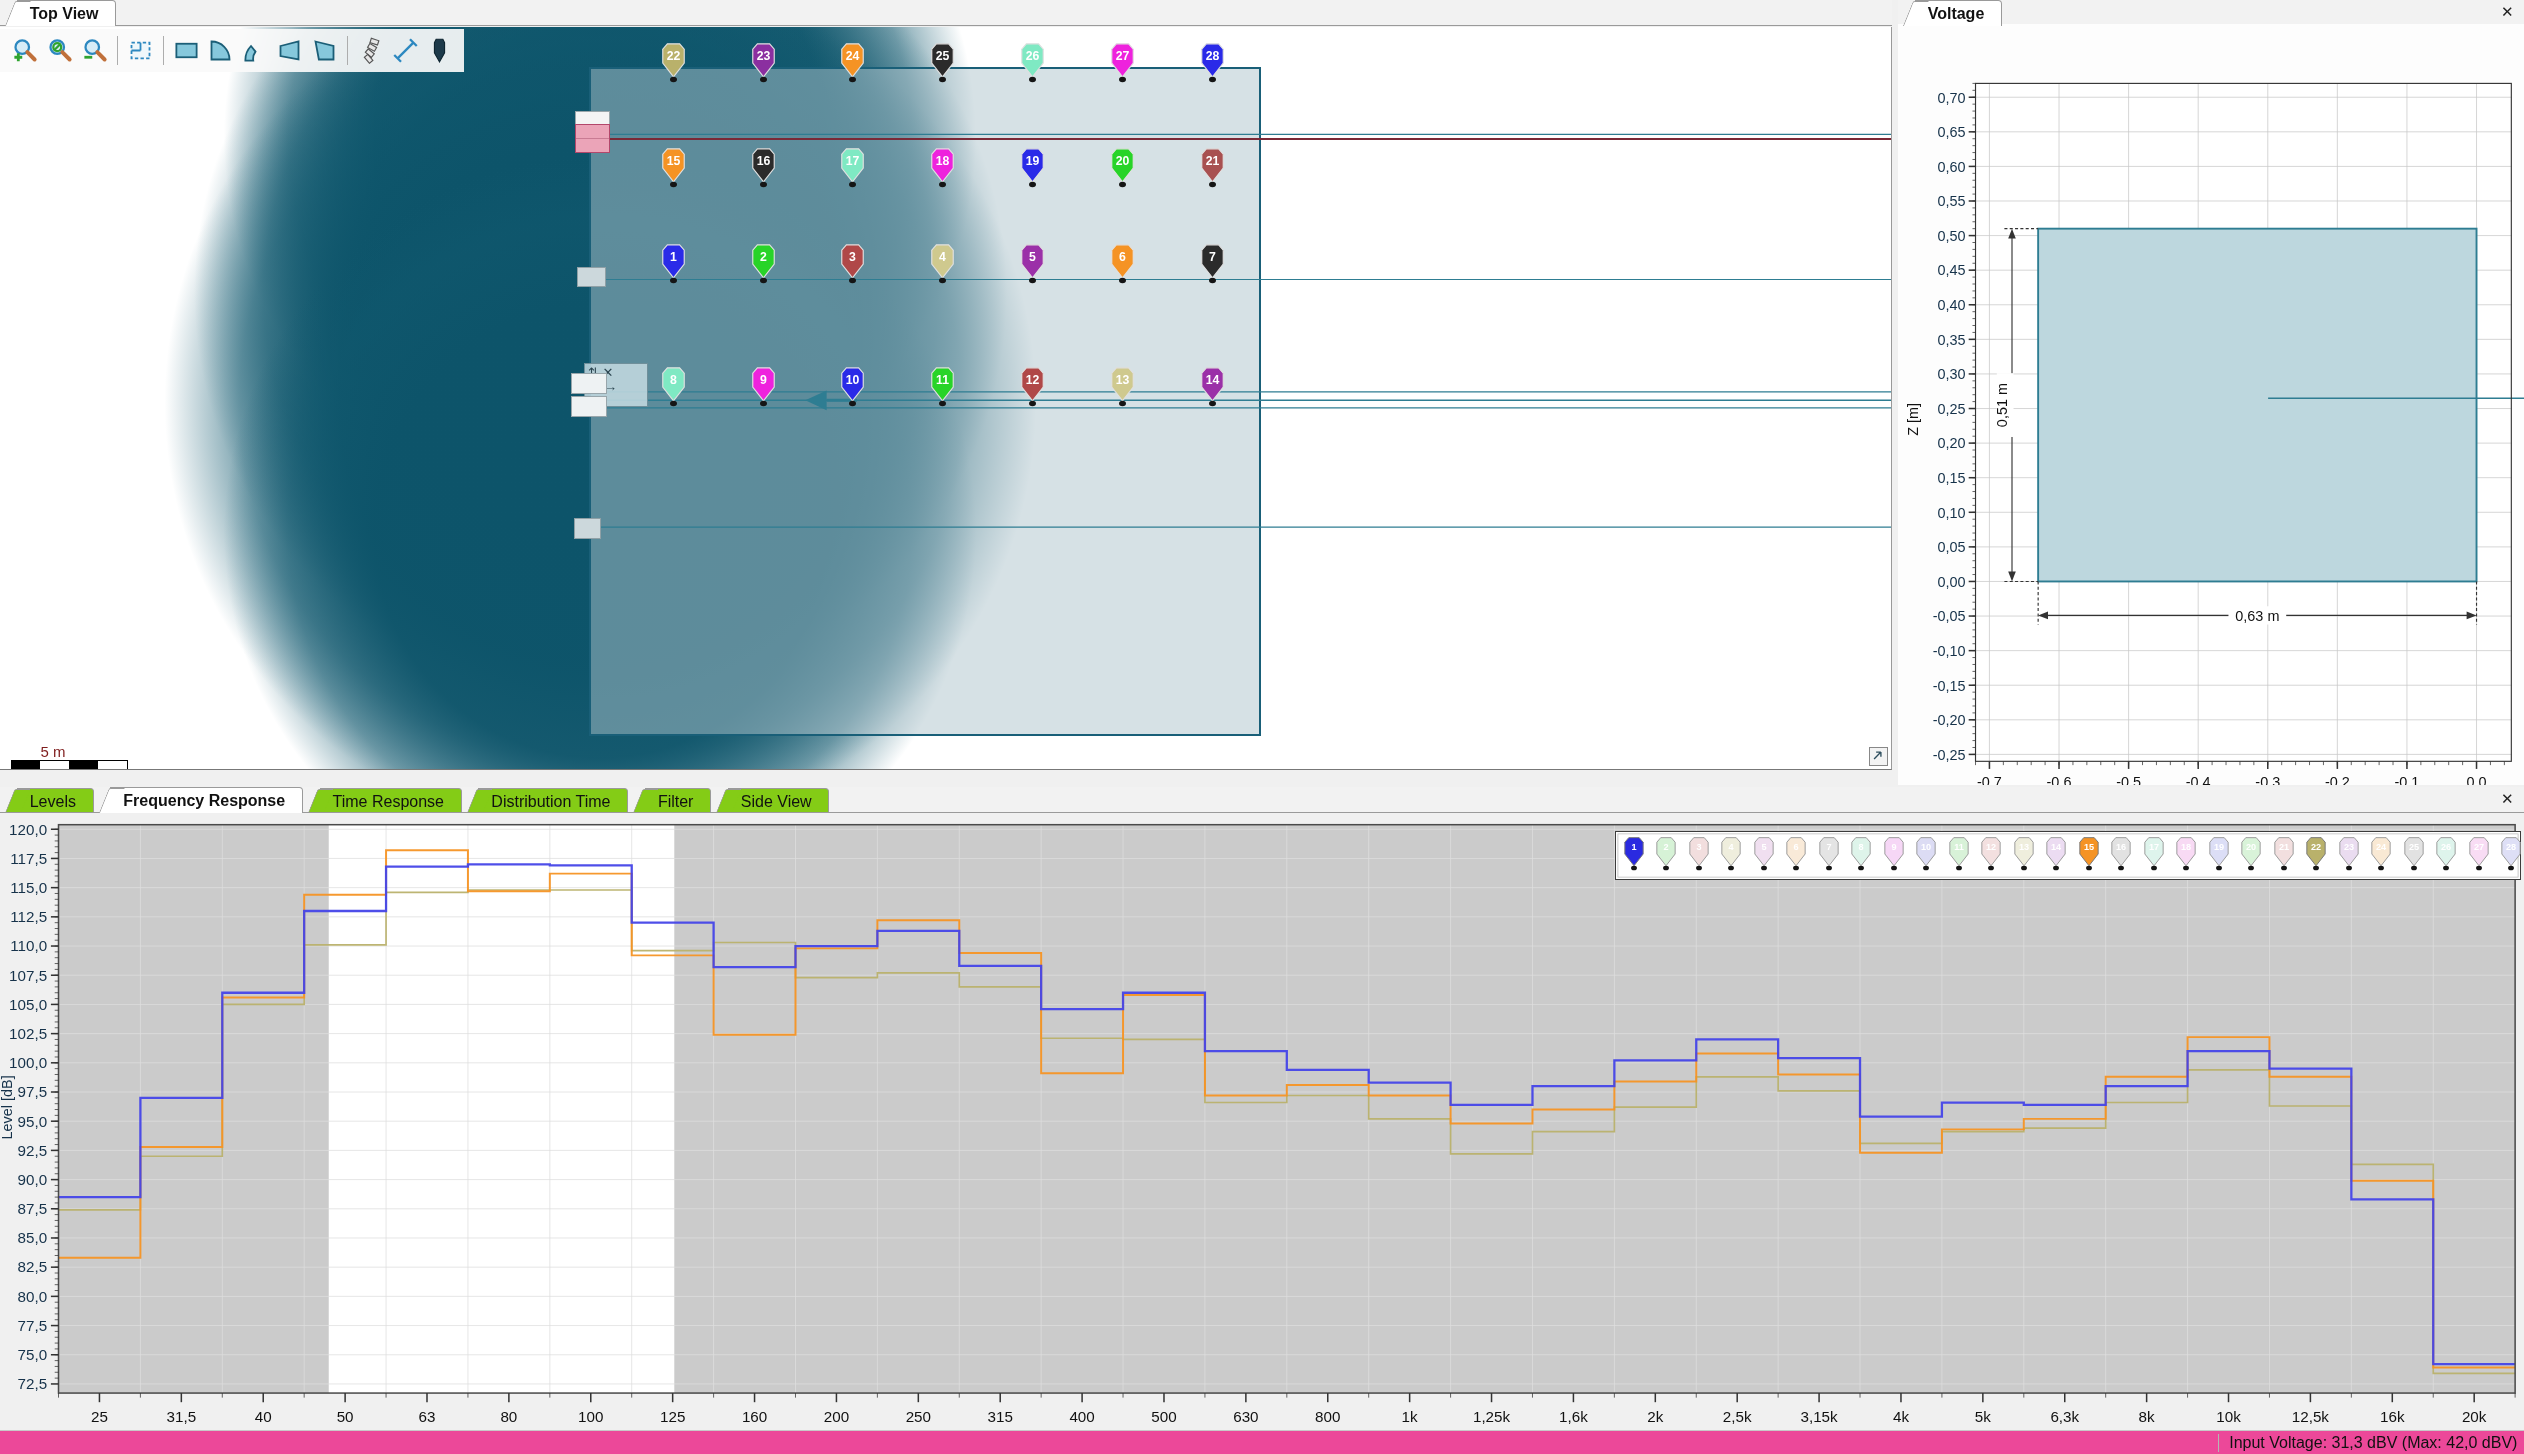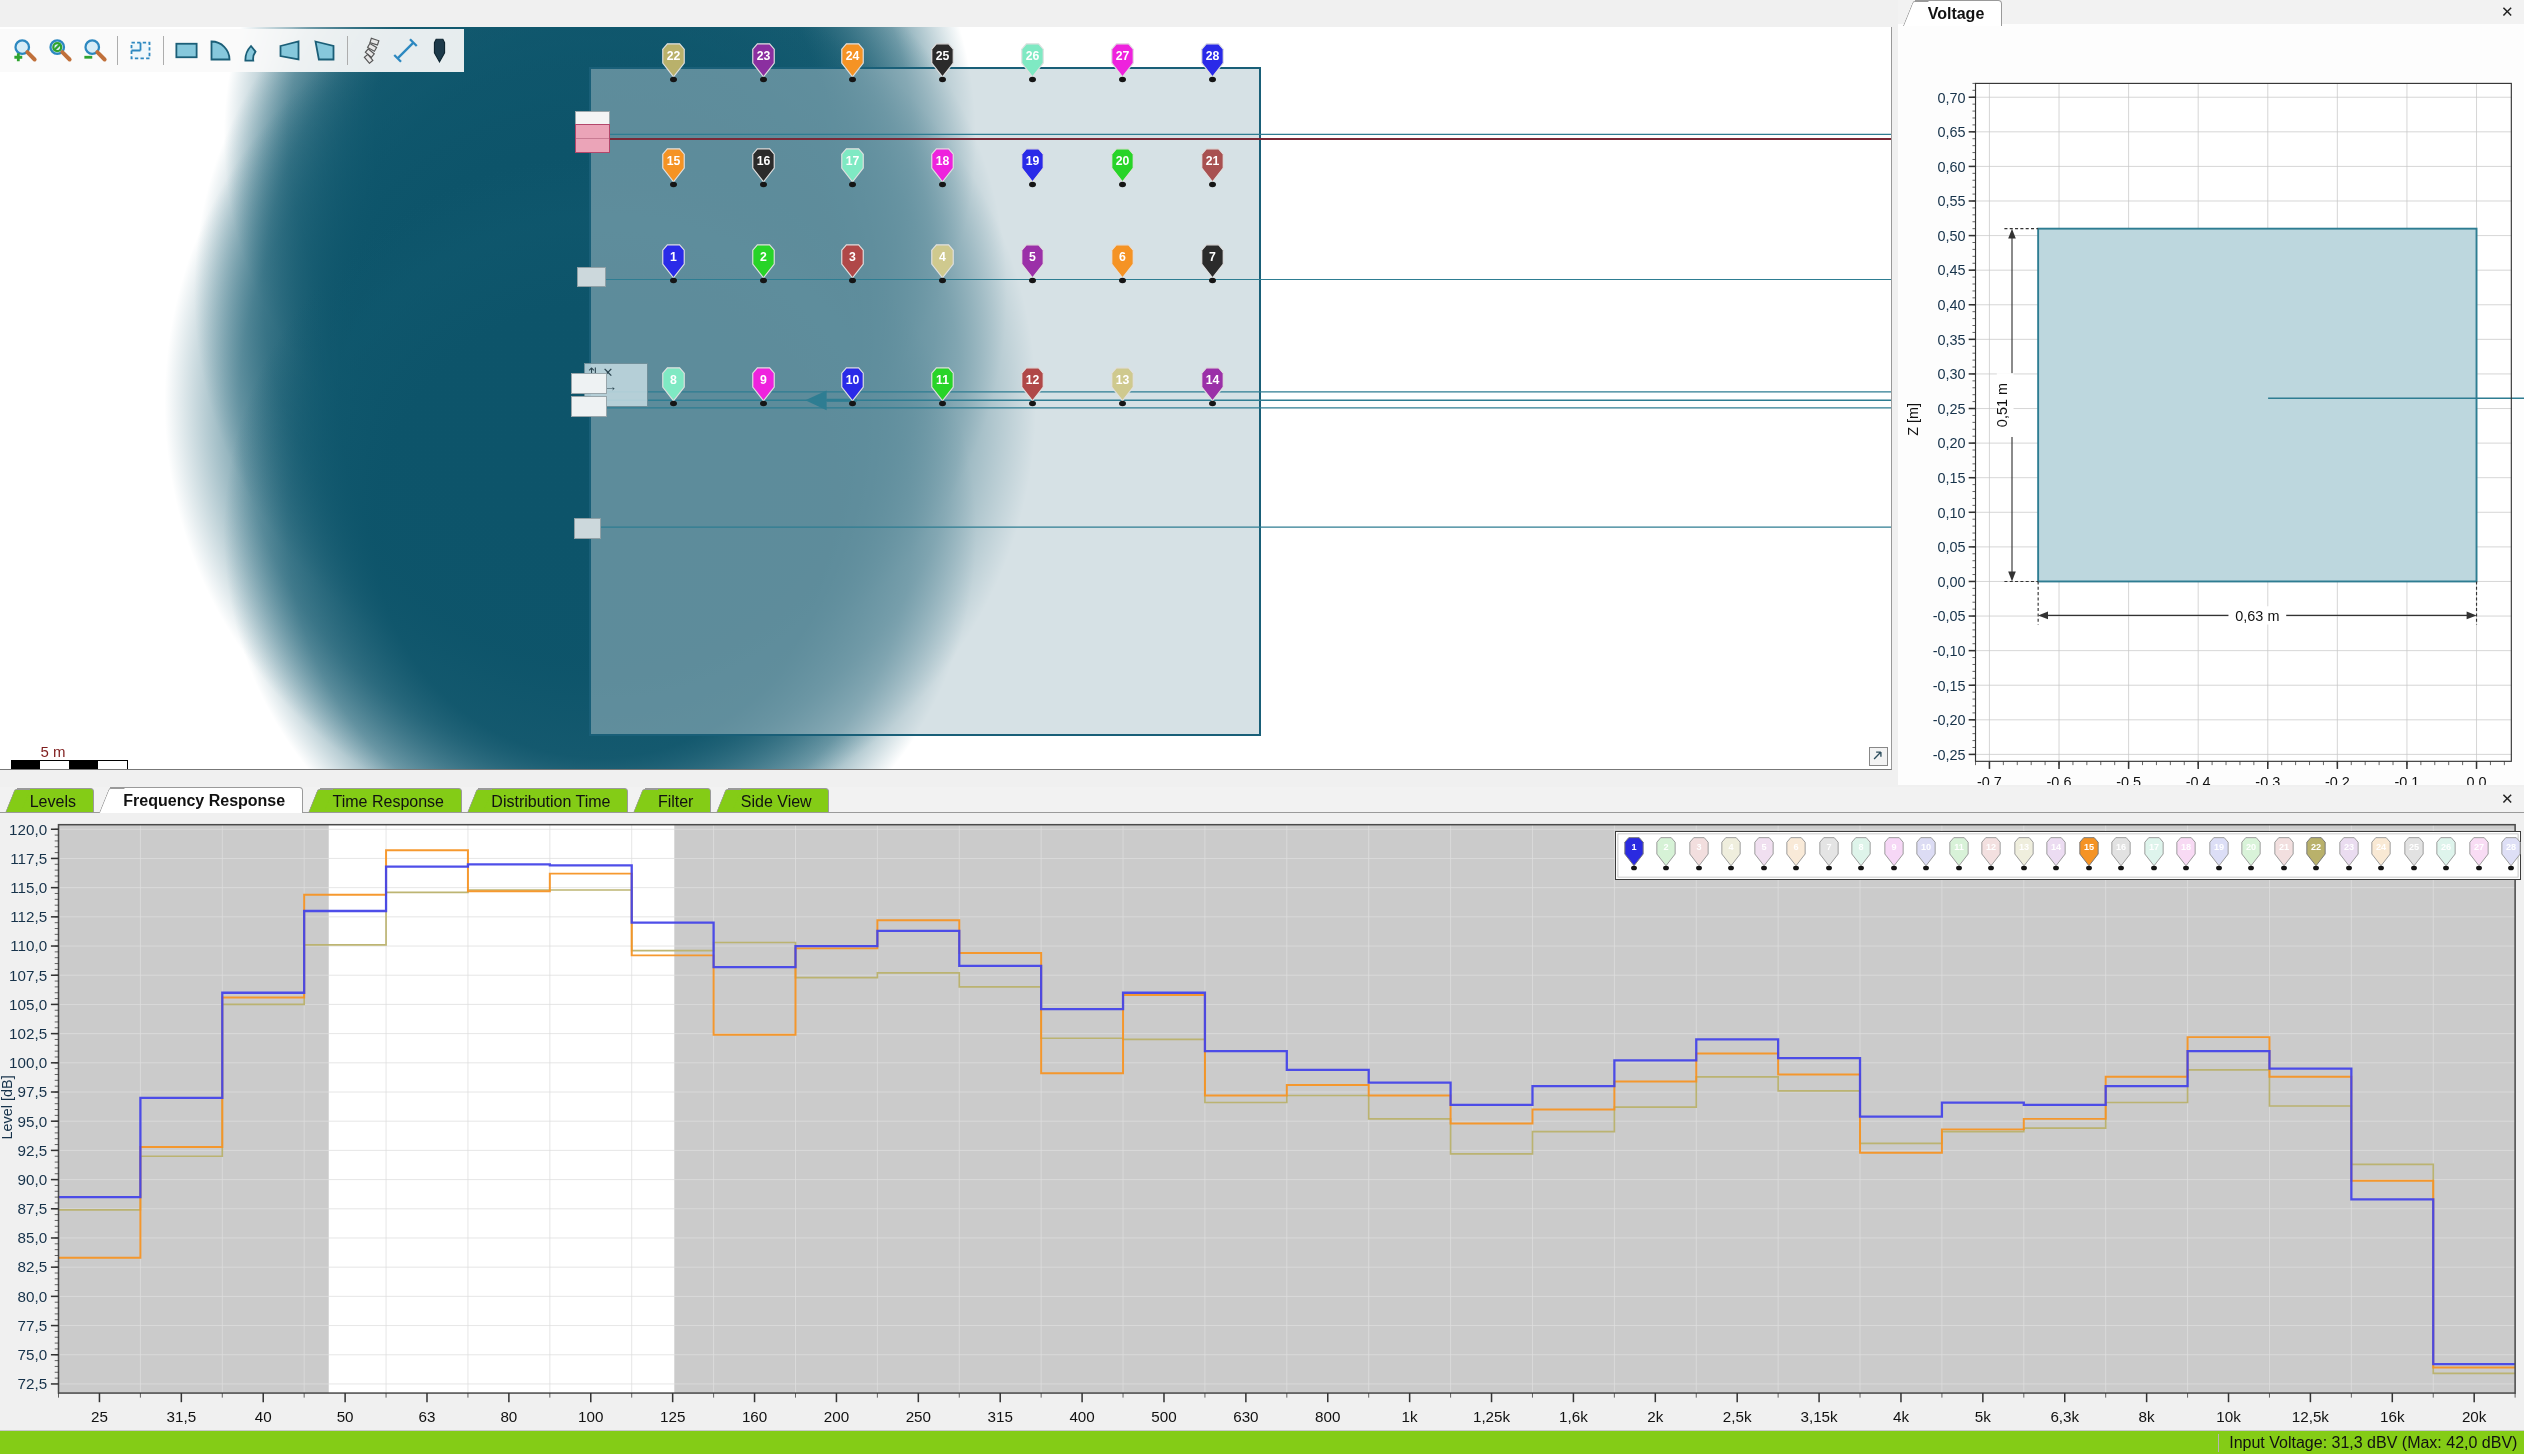--- a/index.html
+++ b/index.html
@@ -44,30 +44,35 @@
   #rigging-panel{left:1898px;top:0;width:627px;height:784px;background:#f7f7f7;}
   #rig-area{position:absolute;left:0;top:23.6px;width:627px;height:761px;background:#fdfdfd;}
   
   #bottom-panel{left:0;top:787px;width:2525px;height:643px;background:#f0f0f0;}
   #freq-area{position:absolute;left:0;top:24px;width:2525px;height:614px;}
   #legend-box{position:absolute;left:1615px;top:831px;width:906px;height:49px;background:#ffffff;
         border:1.5px solid #3c3c3c;box-shadow:inset 0 0 0 1.5px #ffffff, inset 0 0 0 2.3px #bbbbbb;
         display:flex;align-items:center;padding:0 7.6px;box-sizing:border-box;z-index:9;}
   .legpin{flex:0 0 auto;margin-right:12.5px;}
   
-  #status-bar{left:0;top:1430px;width:2525px;height:24px;background:#84cc16;
+  #status-bar{left:0;top:1430px;width:2525px;height:24px;background:#ec4899;
         border-top:0.8px solid #c8c8c8;display:flex;align-items:center;justify-content:flex-end;}
   #status-bar .sep{width:0.8px;height:18px;background:#b5b5b5;margin-right:10.6px;}
   #status-bar .txt{font-size:16px;color:#111;margin-right:7.6px;white-space:nowrap;}
   svg text{font-family:"Liberation Sans",sans-serif;}
 </style>
 </head>
 <body>
 
 <div id="topview-panel" class="abs">
+  <div class="tabbar">
+    <div class="tab active">
+      <span>Top View</span>
+    </div>
+  </div>
   <div id="tv-canvas" class="abs">
 
     <div class="blob" style="left:220px;top:-270px;width:760px;height:760px;"></div>
     <div class="blob" style="left:190px;top:-145px;width:821px;height:821px;"></div>
     <div class="blob" style="left:160px;top:-65px;width:881px;height:881px;"></div>
     <div class="blob" style="left:220px;top:125px;width:760px;height:760px;"></div>
 
     <div id="venue-rect"></div>
 
     <svg id="tv-lines" class="abs" style="left:0;top:0;z-index:4;" width="1891" height="742" viewBox="0 0 2489 976">

